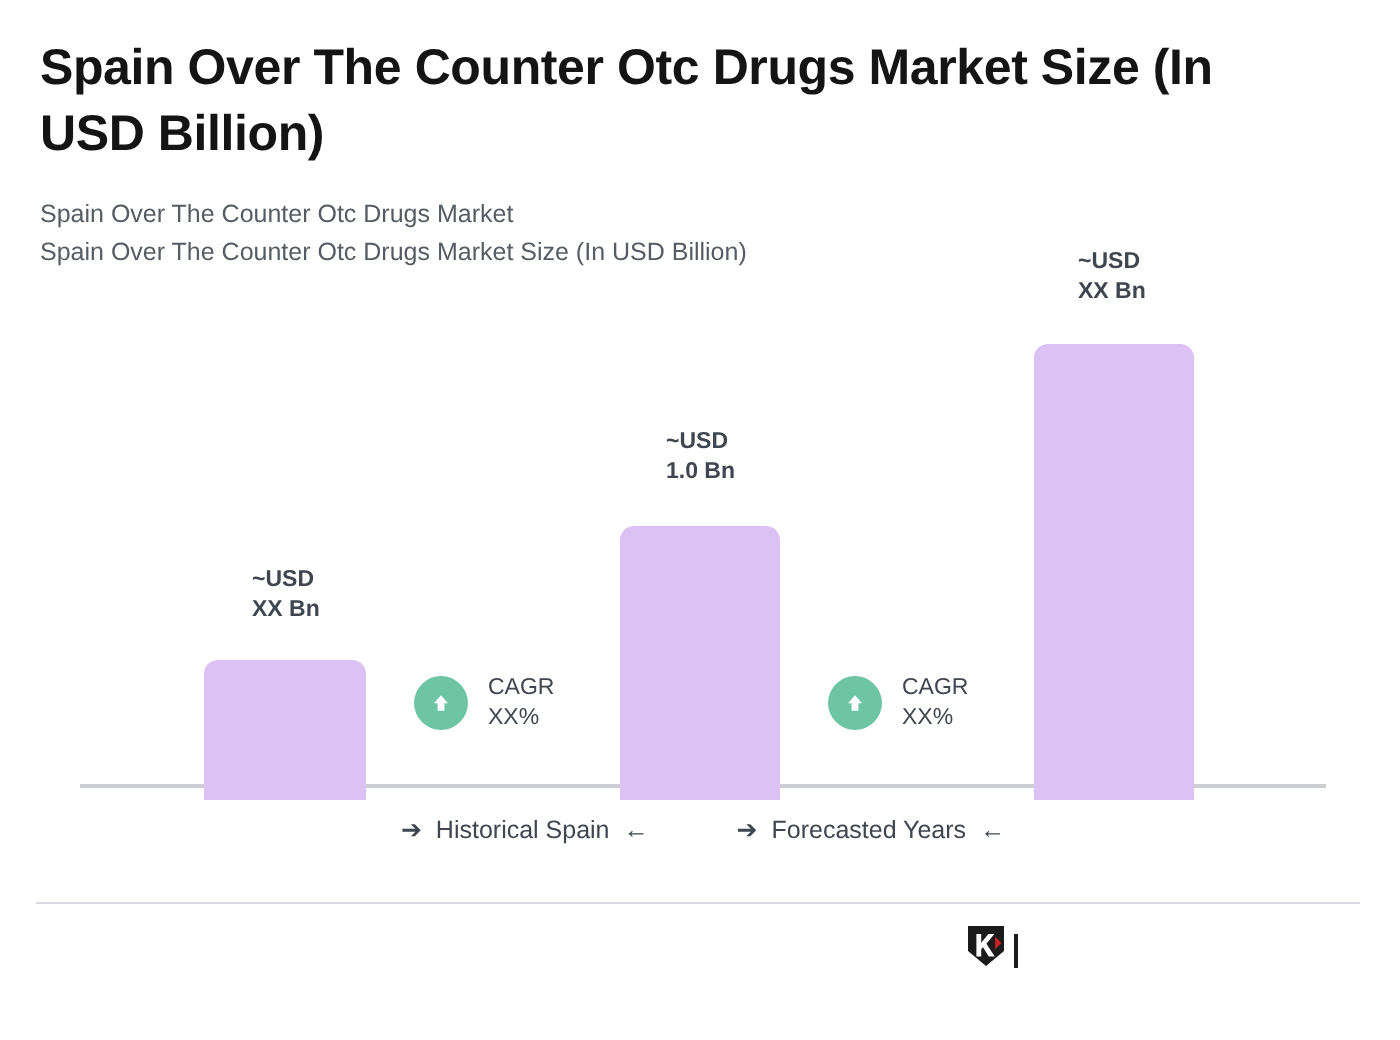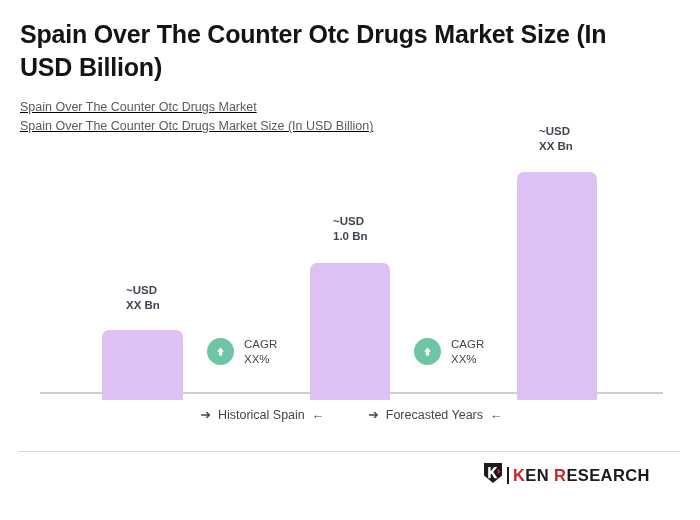--- a/index.html
+++ b/index.html
@@ -29,21 +29,20 @@
     font-weight: bold;
     line-height: 1.32;
     color: #141414;
     letter-spacing: -0.2px;
   }
   .subtitle-block {
     position: absolute;
     left: 20px;
     top: 98px;
     width: 620px;
-    text-decoration: underline;
   }
   .subtitle {
     font-size: 12.5px;
     line-height: 1.52;
     color: #555c63;
   }
 
   
   .plot {
     position: absolute;
@@ -249,16 +248,15 @@
 
   <div class="logo">
     <span class="logo-mark">
       <svg width="20" height="22" viewBox="0 0 20 22" aria-hidden="true">
         <path d="M1 1 H19 V13.5 L10 21 L1 13.5 Z" fill="#1b1b1b"></path>
         <path d="M5.2 5 H7.6 V9.4 L11.2 5 H14.2 L10.2 9.9 L14.4 16.2 H11.4 L8.5 11.6 L7.6 12.7 V16.2 H5.2 Z" fill="#ffffff"></path>
         <path d="M14.6 6.4 L14.6 12.6 L17.6 9.5 Z" fill="#d0222c"></path>
       </svg>
     </span>
     <span class="logo-sep"></span>
-    <span class="logo-text"><span class="accent">K</span><span>EN </span><span class="accent">R</span><span>ESEARCH</span></span>
   </div>
 
 </div>
 
 </body></html>

